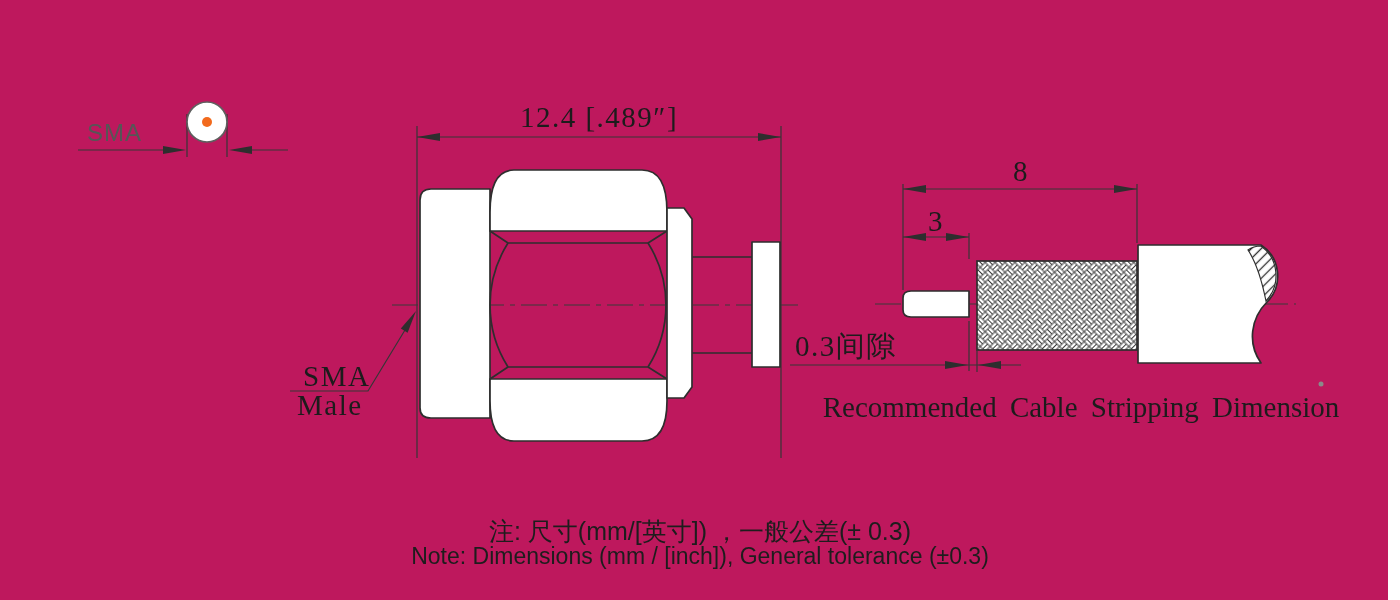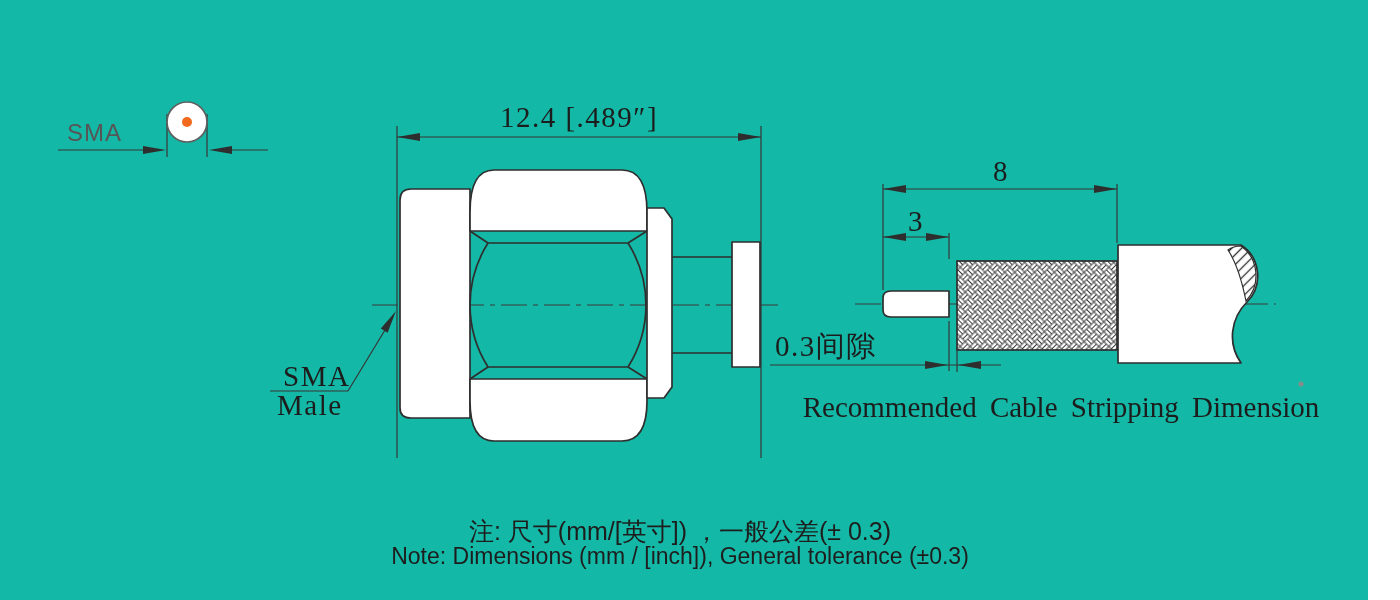--- a/index.html
+++ b/index.html
@@ -1,16 +1,16 @@
 <!DOCTYPE html>
 <html><head>
 <meta charset="utf-8">
 <style>
   html,body{margin:0;padding:0;background:#ffffff;}
-  .stage{position:relative;width:1368px;height:600px;background:#14b8a6;overflow:hidden;}
+  .stage{position:relative;width:1368px;height:600px;background:#be185d;overflow:hidden;padding-left:20px;}
   svg{display:block;}
   .part{fill:#ffffff;stroke:#2e2e2e;stroke-width:1.7;stroke-linejoin:round;}
   .partline{fill:none;stroke:#2e2e2e;stroke-width:1.7;stroke-linejoin:round;}
   .dim{fill:none;stroke:#363636;stroke-width:1.2;}
   .cl{fill:none;stroke:#3a3a3a;stroke-width:1.1;stroke-dasharray:26 6 5 6;}
   .arrow{fill:#2e2e2e;stroke:none;}
   .cad-text{font-family:"Liberation Serif","DejaVu Serif",serif;fill:#1c1c1c;}
   .t-dim{font-size:29px;letter-spacing:1.5px;}
   .t-caption{font-size:29px;word-spacing:6px;}
   .t-graylabel{font-family:"Liberation Sans","DejaVu Sans",sans-serif;font-size:24px;fill:#565656;letter-spacing:1px;}

